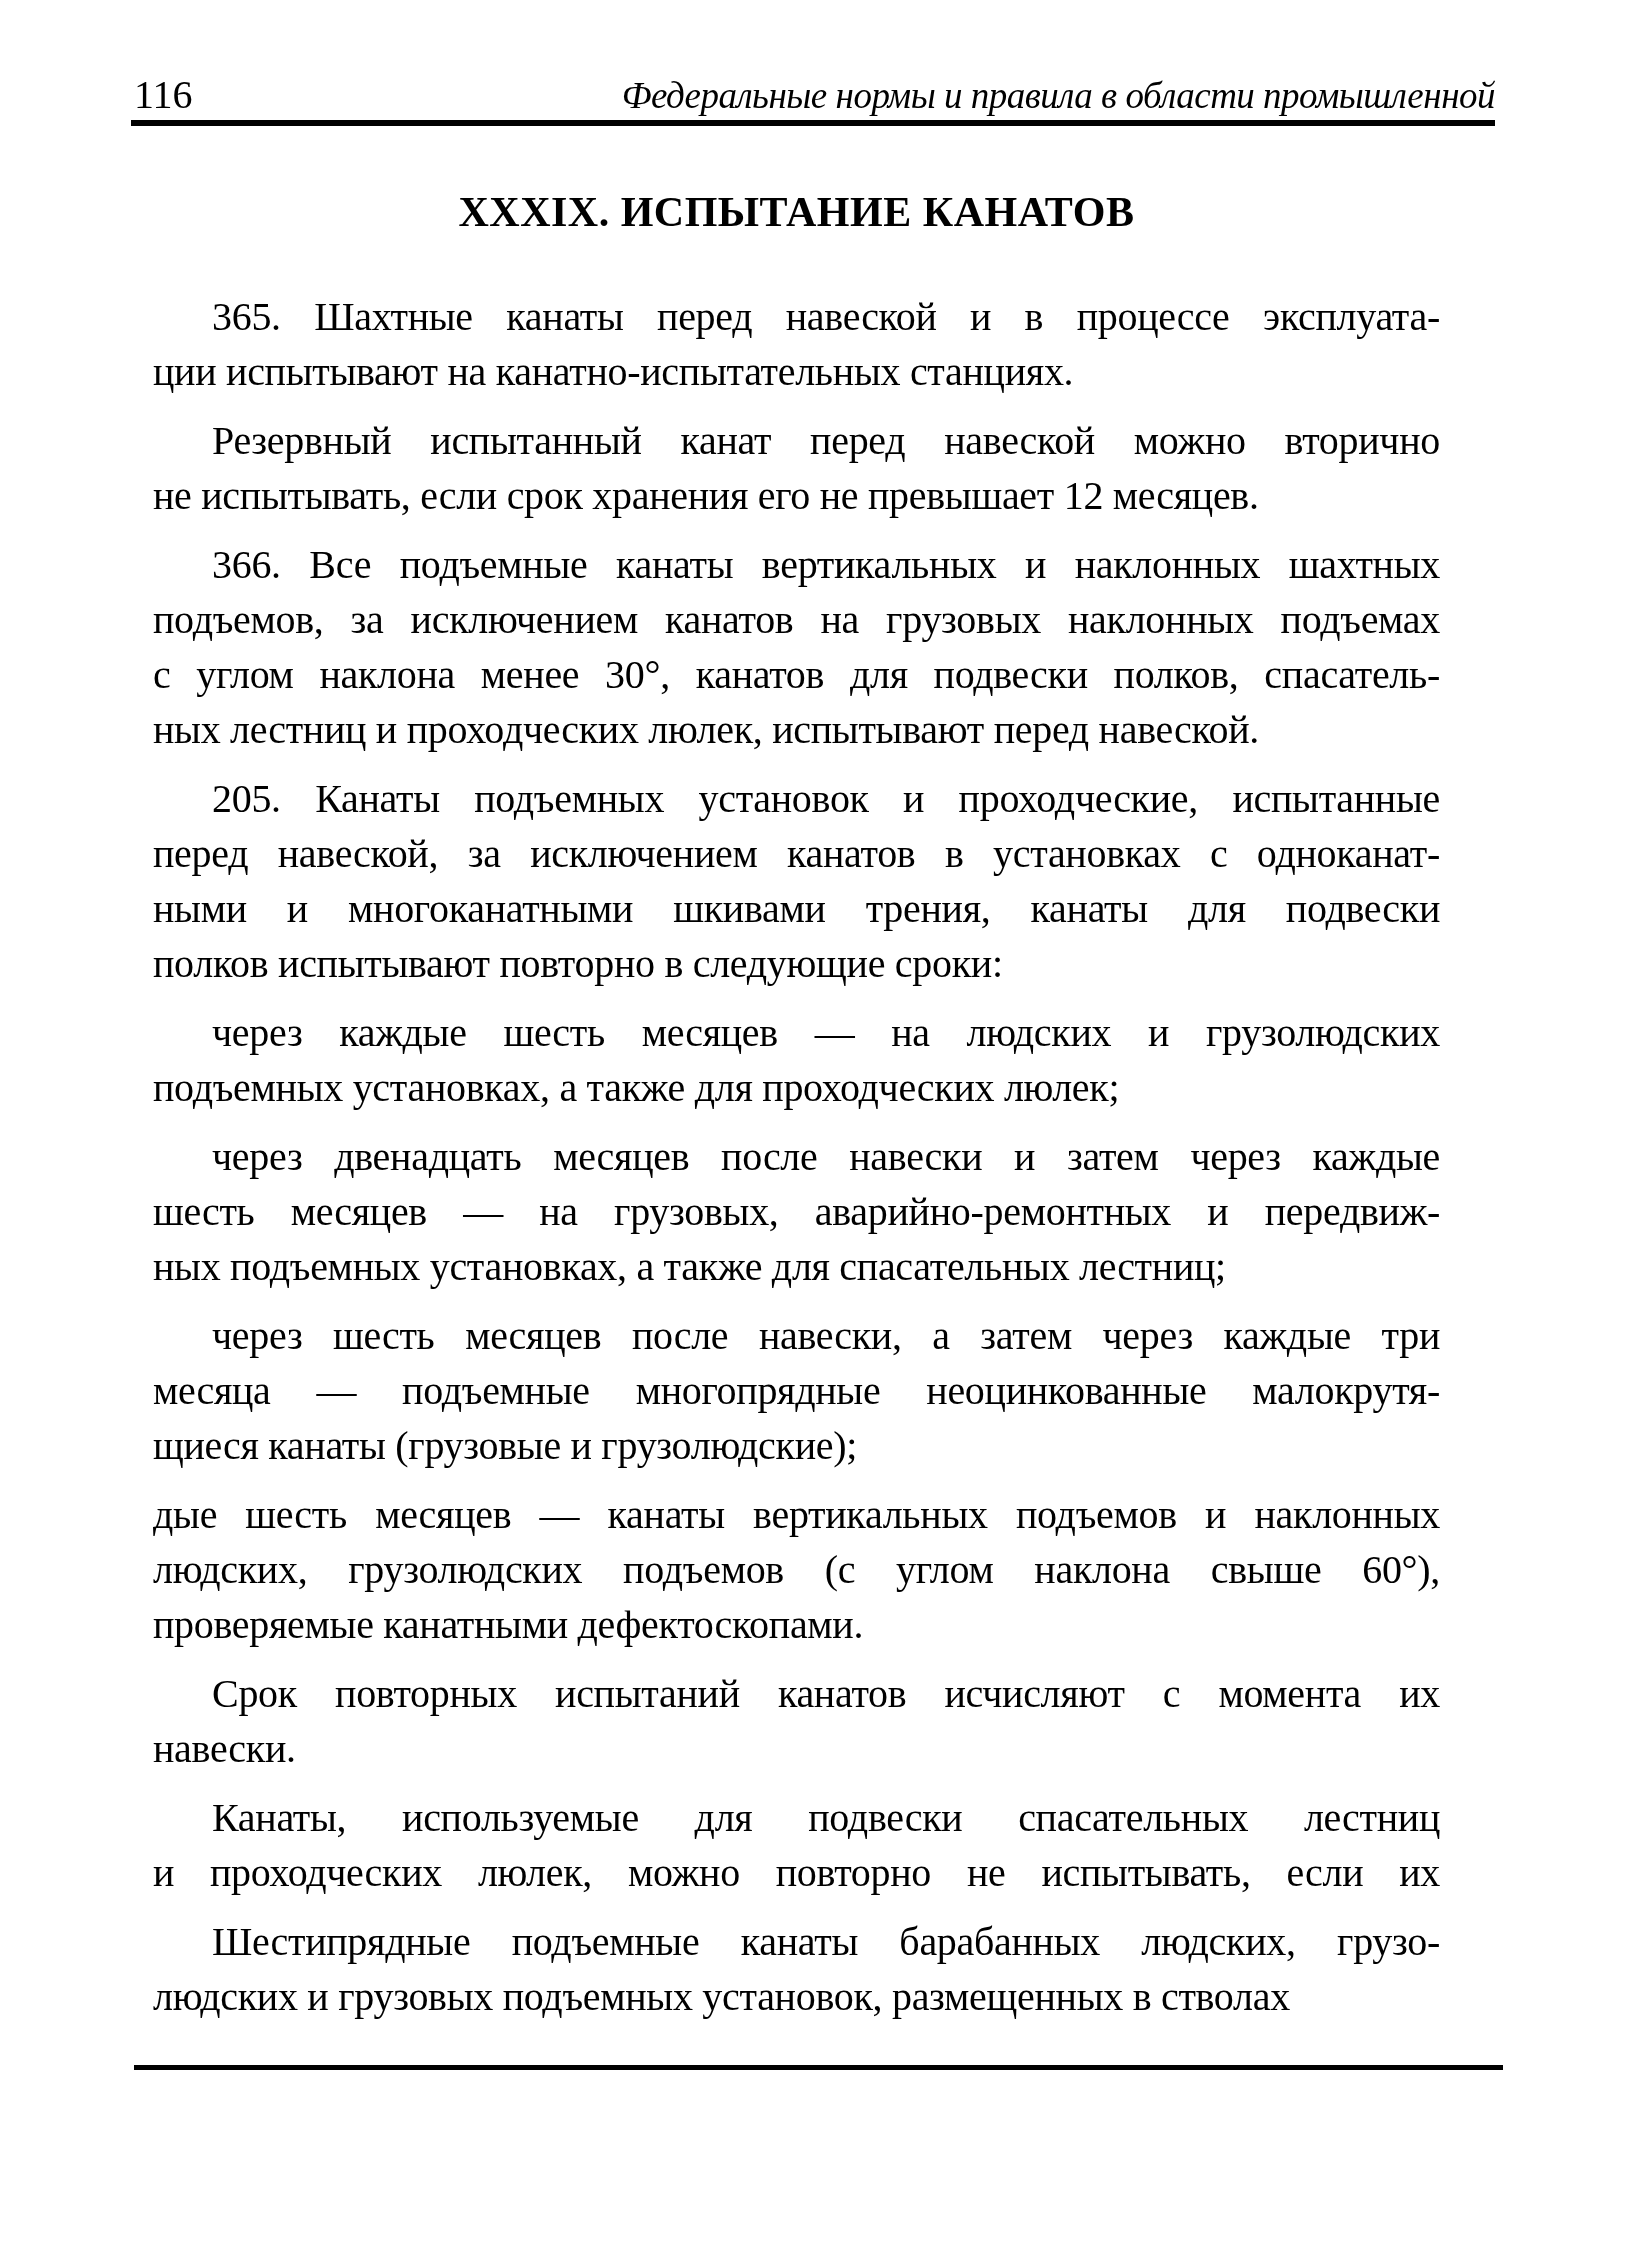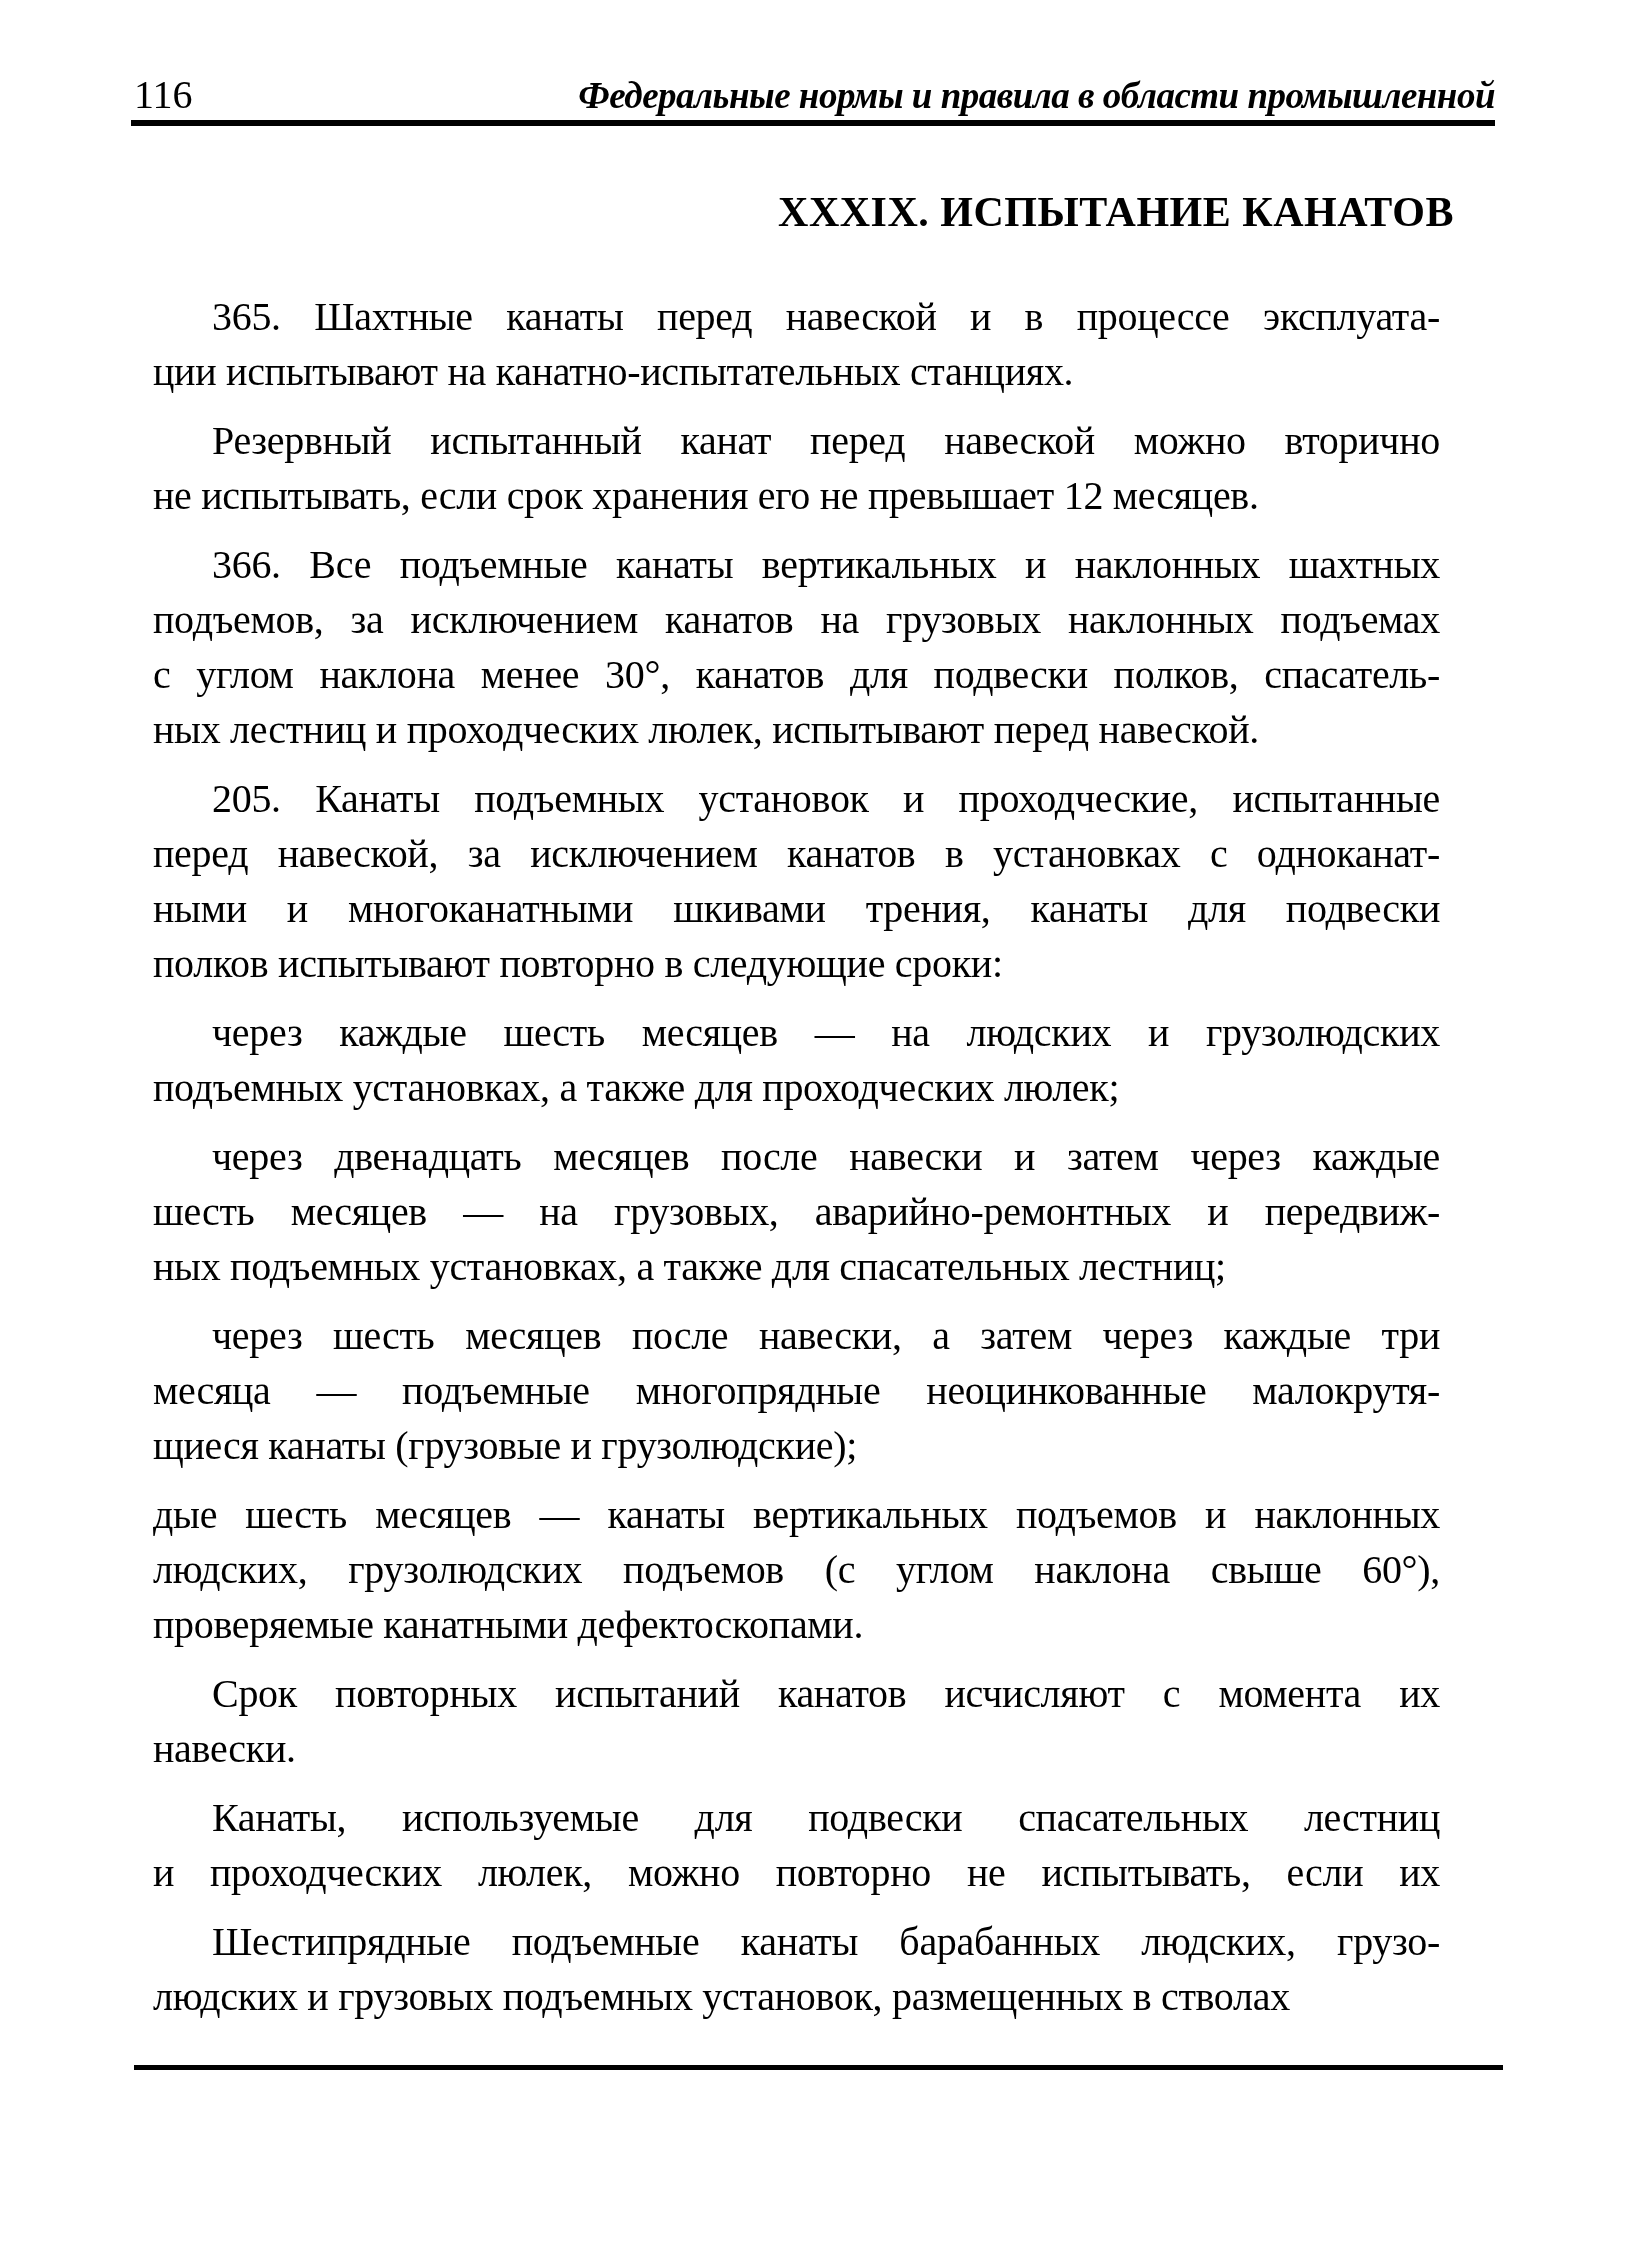--- a/index.html
+++ b/index.html
@@ -27,38 +27,38 @@
     align-items: baseline;
   }
   .page-number {
     font-size: 40px;
     line-height: 1;
   }
   .running-header {
     font-size: 37px;
     line-height: 1;
     font-style: italic;
-    font-weight: bold;
+    font-weight: normal;
     letter-spacing: -0.5px;
   }
   .header-rule {
     position: absolute;
     top: 120px;
     left: 131px;
     right: 84px;
     height: 5.7px;
     background: #000000;
   }
   
   .chapter-heading {
     position: absolute;
     top: 189px;
     left: 139px;
     right: 125px;
-    text-align: right;
+    text-align: center;
     font-size: 42px;
     font-weight: bold;
     letter-spacing: 0.5px;
     line-height: 1.1;
   }
   
   .body-text {
     position: absolute;
     top: 275px;
     left: 139px;

